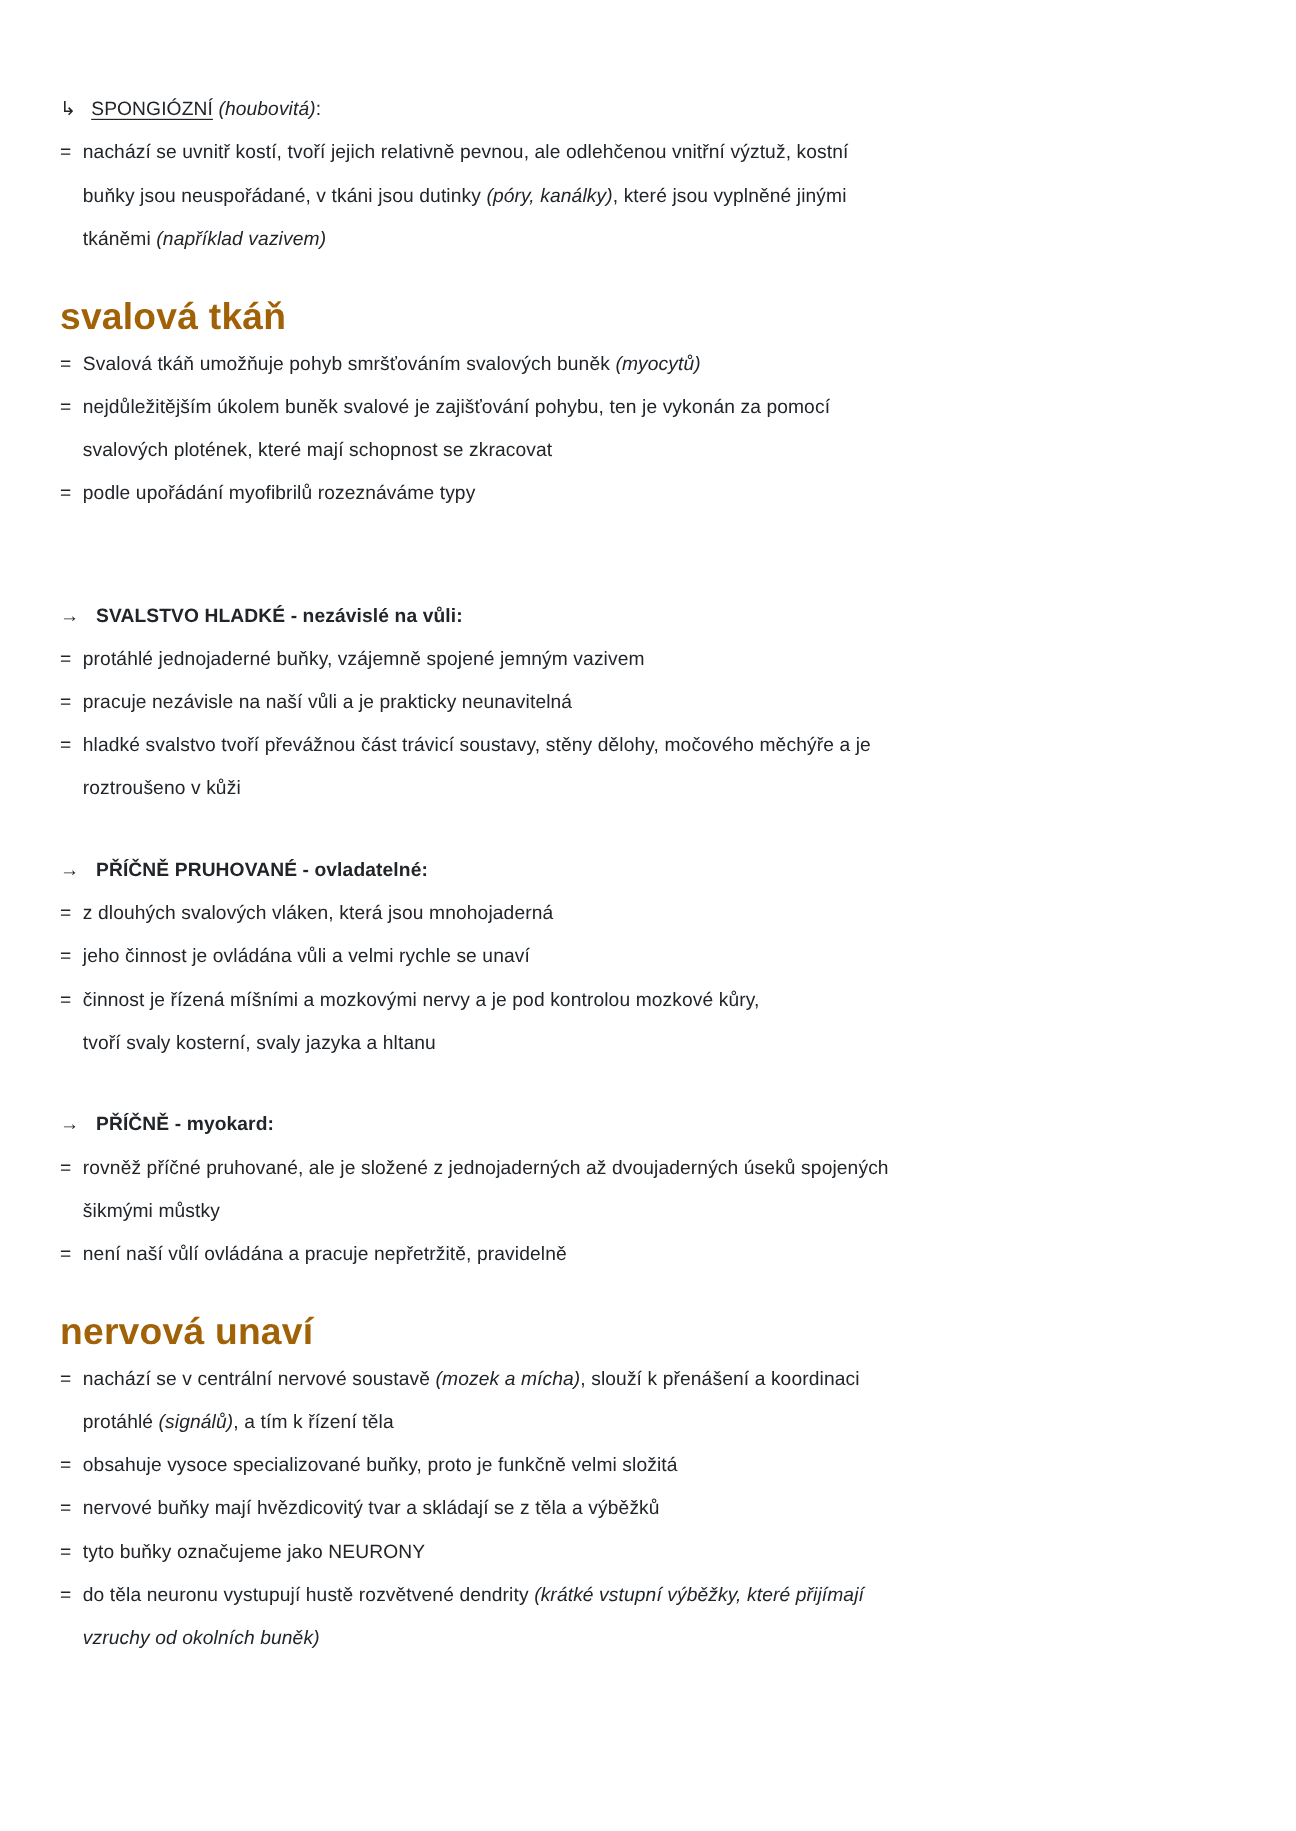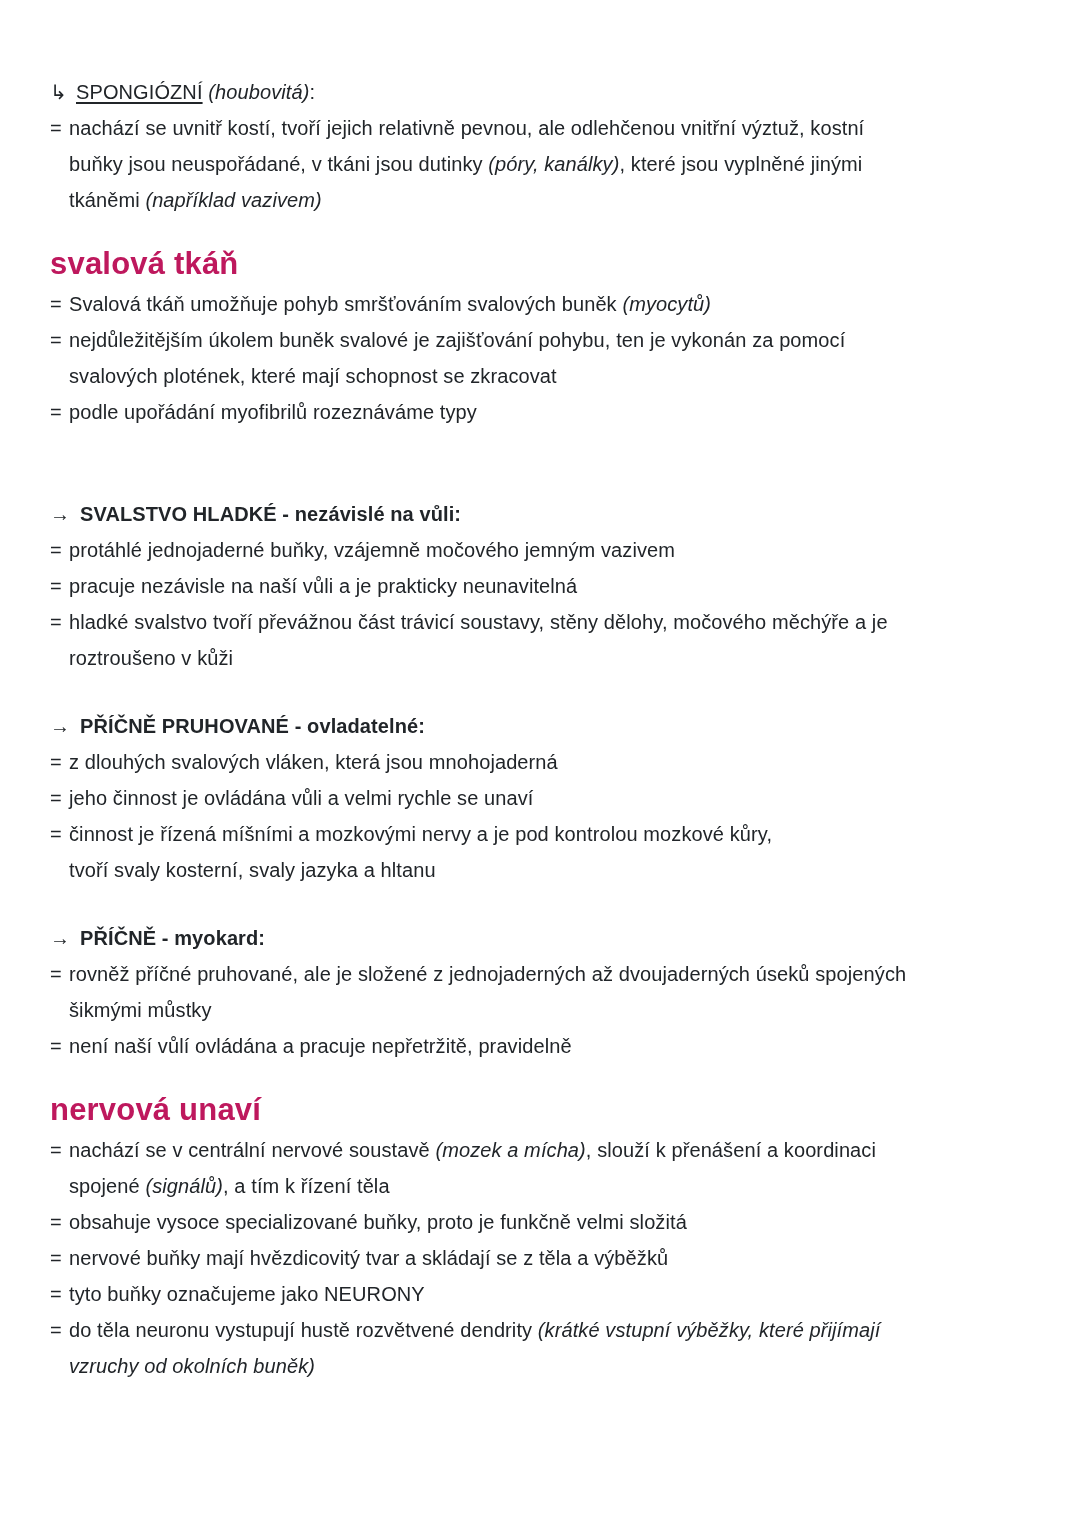--- a/index.html
+++ b/index.html
@@ -17,40 +17,40 @@
   }
   .page {
     box-sizing: border-box;
     width: 1080px;
     height: 1526px;
     padding: 74px 60px 0 50px;
     background: #ffffff;
   }
   .block { margin: 0; }
   .line {
-    font-size: 20px;
+    font-size: 16px;
     line-height: 36px;
     white-space: nowrap;
     letter-spacing: 0.1px;
   }
   .marker {
     display: inline-block;
     vertical-align: baseline;
   }
   .bullet .marker { width: 19px; }
   .bullet .cont   { padding-left: 19px; }
   .label  .marker { width: 26px; }
   .sub    .marker { width: 30px; }
   .sub .line { font-weight: 700; margin-top: 32px; }
   .heading {
     font-size: 31px;
     line-height: 44px;
     font-weight: 700;
     margin: 24px 0 0 0;
-    color: #be185d;
+    color: #a16207;
     letter-spacing: 0.2px;
   }
   .section-gap { height: 34px; }
   .it { font-style: italic; }
   .ul { text-decoration: underline; text-underline-offset: 3px; }
 </style>
 </head>
 <body>
 
 <div class="page">
@@ -72,21 +72,21 @@
         <div class="line cont"><span>svalových plotének, které mají schopnost se zkracovat</span></div>
       </div>
       <div class="block bullet">
         <div class="line"><span class="marker">=</span><span>podle upořádání myofibrilů rozeznáváme typy</span></div>
       </div>
       <div class="section-gap"></div>
       <div class="block sub">
         <div class="line"><span class="marker">→</span><span>SVALSTVO HLADKÉ - nezávislé na vůli:</span></div>
       </div>
       <div class="block bullet">
-        <div class="line"><span class="marker">=</span><span>protáhlé jednojaderné buňky, vzájemně močového jemným vazivem</span></div>
+        <div class="line"><span class="marker">=</span><span>protáhlé jednojaderné buňky, vzájemně spojené jemným vazivem</span></div>
       </div>
       <div class="block bullet">
         <div class="line"><span class="marker">=</span><span>pracuje nezávisle na naší vůli a je prakticky neunavitelná</span></div>
       </div>
       <div class="block bullet">
         <div class="line"><span class="marker">=</span><span>hladké svalstvo tvoří převážnou část trávicí soustavy, stěny dělohy, močového měchýře a je</span></div>
         <div class="line cont"><span>roztroušeno v kůži</span></div>
       </div>
       <div class="block sub">
         <div class="line"><span class="marker">→</span><span>PŘÍČNĚ PRUHOVANÉ - ovladatelné:</span></div>
@@ -107,21 +107,21 @@
       <div class="block bullet">
         <div class="line"><span class="marker">=</span><span>rovněž příčné pruhované, ale je složené z jednojaderných až dvoujaderných úseků spojených</span></div>
         <div class="line cont"><span>šikmými můstky</span></div>
       </div>
       <div class="block bullet">
         <div class="line"><span class="marker">=</span><span>není naší vůlí ovládána a pracuje nepřetržitě, pravidelně</span></div>
       </div>
       <h2 class="heading">nervová unaví</h2>
       <div class="block bullet">
         <div class="line"><span class="marker">=</span><span>nachází se v centrální nervové soustavě </span><span class="it">(mozek a mícha)</span><span>, slouží k přenášení a koordinaci</span></div>
-        <div class="line cont"><span>spojené </span><span class="it">(signálů)</span><span>, a tím k řízení těla</span></div>
+        <div class="line cont"><span>protáhlé </span><span class="it">(signálů)</span><span>, a tím k řízení těla</span></div>
       </div>
       <div class="block bullet">
         <div class="line"><span class="marker">=</span><span>obsahuje vysoce specializované buňky, proto je funkčně velmi složitá</span></div>
       </div>
       <div class="block bullet">
         <div class="line"><span class="marker">=</span><span>nervové buňky mají hvězdicovitý tvar a skládají se z těla a výběžků</span></div>
       </div>
       <div class="block bullet">
         <div class="line"><span class="marker">=</span><span>tyto buňky označujeme jako NEURONY</span></div>
       </div>

